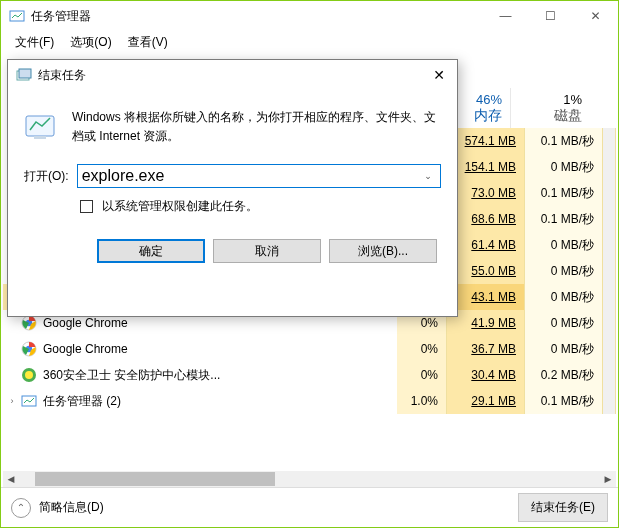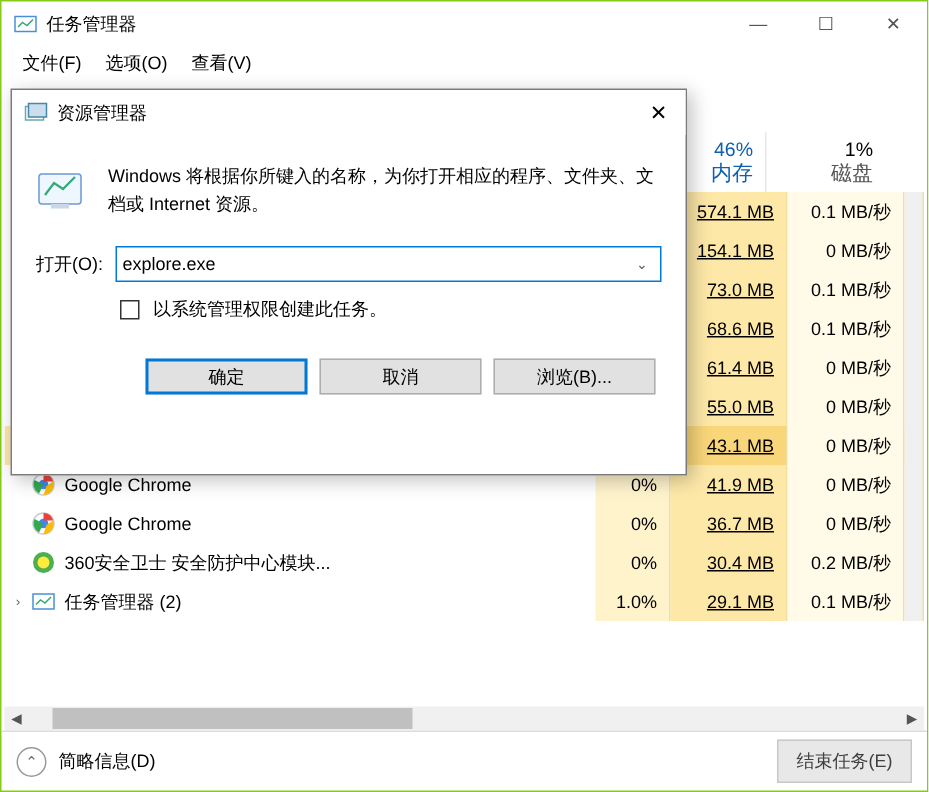--- a/index.html
+++ b/index.html
@@ -42,36 +42,36 @@
   .row .cell.disk { width: 78px; background: #fffbe8; }
   .row .cell.scroll { width: 13px; background: #f0f0f0; }
   
   .hscroll { position: absolute; bottom: 40px; left: 2px; right: 2px; height: 16px; background: #f0f0f0; display: flex; align-items: center; }
   .hscroll .thumb { width: 240px; height: 14px; background: #c0c0c0; margin-left: 16px; }
   .hscroll .arrow { width: 16px; text-align: center; color: #555; font-size: 9px; }
   
   .footer { position: absolute; bottom: 0; left: 0; right: 0; height: 40px; border-top: 1px solid #ddd; display: flex; align-items: center; padding: 0 10px; }
   .footer .circ { width: 20px; height: 20px; border: 1px solid #999; border-radius: 50%; display: flex; align-items: center; justify-content: center; margin-right: 8px; font-size: 10px; color: #666; }
   .footer .lbl { flex: 1; font-size: 12px; }
-  .footer .end-btn { padding: 5px 12px; background: #e8e8e8; border: 1px solid #c8c8c8; font-size: 12px; color: #404040; }
+  .footer .end-btn { padding: 5px 12px; background: #e8e8e8; border: 1px solid #c8c8c8; font-size: 12px; color: #000000; }
   
   
   .dialog { position: absolute; left: 6px; top: 58px; width: 451px; height: 258px; background: #fff; border: 1px solid #7a7a7a; box-shadow: 3px 3px 12px rgba(0,0,0,.25); z-index: 10; }
   .dlg-title { height: 30px; display: flex; align-items: center; padding-left: 8px; background: #fff; }
   .dlg-title .icon { width: 16px; height: 16px; margin-right: 6px; }
   .dlg-title .t { flex: 1; font-size: 12px; }
   .dlg-title .close { width: 36px; height: 100%; display: flex; align-items: center; justify-content: center; font-size: 14px; }
   .dlg-body { padding: 18px 16px 10px 16px; }
   .dlg-row1 { display: flex; gap: 12px; margin-bottom: 18px; }
   .dlg-row1 .bigicon { width: 36px; height: 36px; flex-shrink: 0; }
   .dlg-row1 .desc { font-size: 12px; line-height: 1.6; }
   .dlg-row2 { display: flex; align-items: center; gap: 8px; margin-bottom: 10px; }
   .dlg-row2 label { font-size: 12px; }
   .dlg-row2 .combo { flex: 1; height: 24px; border: 1px solid #0078d7; display: flex; align-items: center; padding: 0 4px; position: relative; }
-  .dlg-row2 .combo input { border: none; outline: none; flex: 1; font-size: 12px; font-family: inherit; }
+  .dlg-row2 .combo input { border: none; outline: none; flex: 1; font-size: 16px; font-family: inherit; }
   .dlg-row2 .combo .dd { width: 16px; text-align: center; color: #555; font-size: 9px; }
   .dlg-row3 { display: flex; align-items: center; gap: 9px; margin-left: 56px; margin-bottom: 24px; }
   .dlg-row3 .cb { width: 13px; height: 13px; border: 1px solid #333; }
   .dlg-row3 span { font-size: 12px; }
   .dlg-btns { display: flex; justify-content: flex-end; gap: 8px; padding-right: 4px; }
   .dlg-btns button { width: 108px; height: 24px; background: #e1e1e1; border: 1px solid #adadad; font-size: 12px; font-family: inherit; }
   .dlg-btns button.primary { border: 2px solid #0078d7; }
 </style>
 </head>
 <body>
@@ -257,21 +257,21 @@
   </div>
 
   <div class="dialog">
     <div class="dlg-title">
       <span class="icon">
         <svg viewBox="0 0 16 16" width="16" height="16">
             <rect x="1" y="4" width="12" height="9" fill="#fff" stroke="#6aa"></rect>
             <rect x="3" y="2" width="12" height="9" fill="#cde" stroke="#48a"></rect>
           </svg>
       </span>
-      <span class="t">资源管理器</span>
+      <span class="t">结束任务</span>
       <div class="close">✕</div>
     </div>
     <div class="dlg-body">
       <div class="dlg-row1">
         <span class="bigicon">
           <svg viewBox="0 0 36 36" width="36" height="36">
               <rect x="2" y="8" width="28" height="20" rx="2" fill="#eef6ff" stroke="#6a9bd8"></rect>
               <polyline points="6,22 12,14 18,18 26,10" fill="none" stroke="#3a7" stroke-width="1.5"></polyline>
               <rect x="10" y="28" width="12" height="3" fill="#c8d8e8"></rect>
             </svg>

